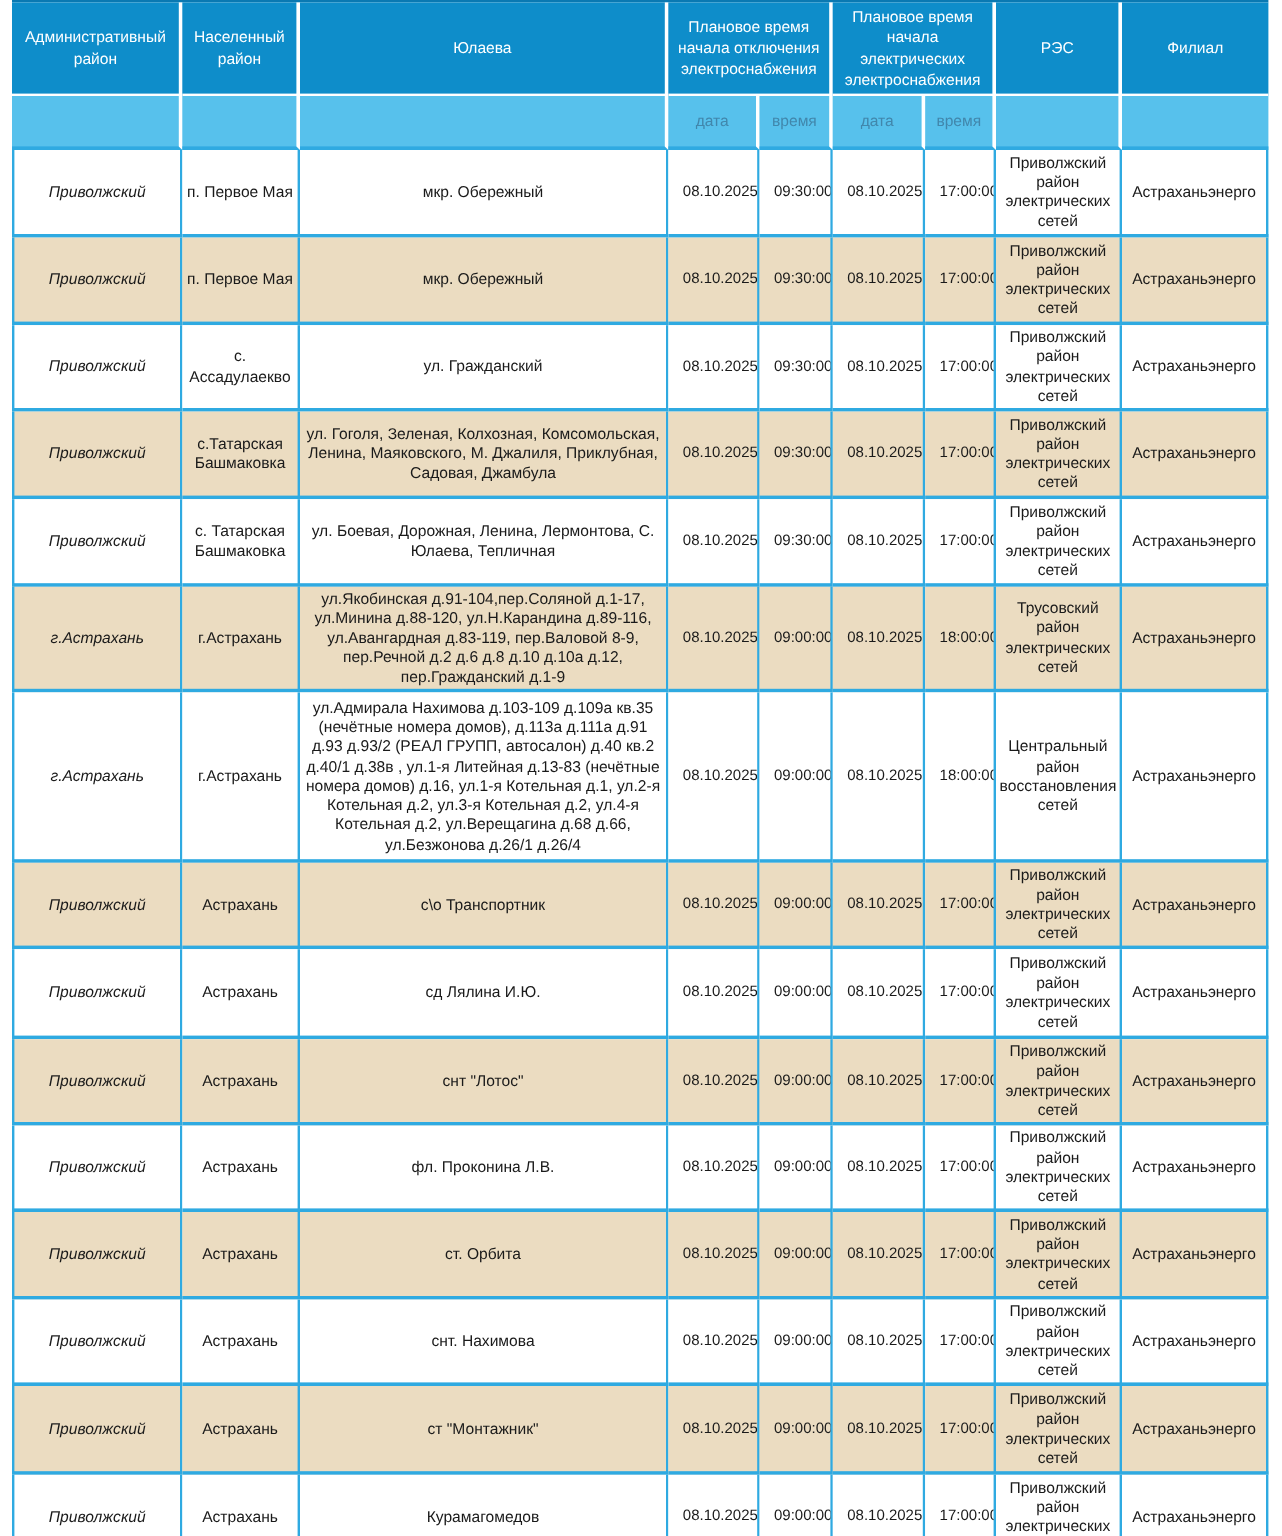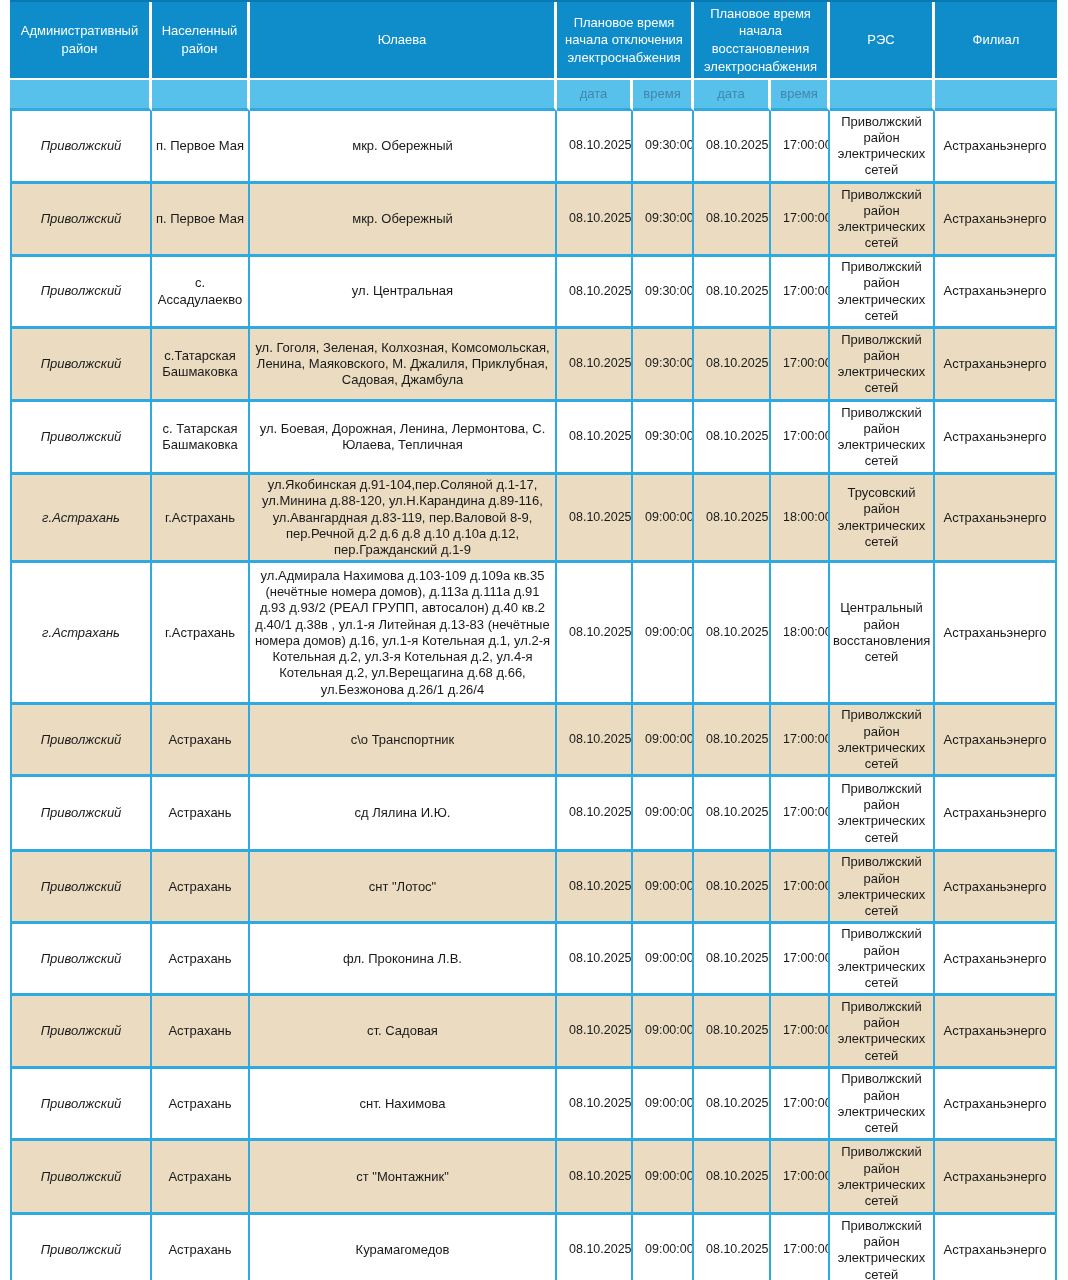--- a/index.html
+++ b/index.html
@@ -19,21 +19,21 @@
   }
   table{
     border-collapse:separate;border-spacing:0;table-layout:fixed;
     width:1047px;border-top:2px solid var(--header-top);
   }
   col.c1{width:142px}col.c2{width:98px}col.c3{width:307px}
   col.c4{width:76px}col.c5{width:61px}col.c6{width:77px}
   col.c7{width:59px}col.c8{width:105px}col.c9{width:122px}
   th,td{overflow:hidden;text-align:center;vertical-align:middle;box-sizing:border-box;}
   thead tr.h1{height:78px;}
-  thead tr.h2{height:31px;}
+  thead tr.h2{height:45px;}
   th{
     font-weight:400;font-size:13px;line-height:1.35;padding:2px 4px;
   }
   tr.h1 th{
     background:var(--header-bg);color:#ffffff;
     border-right:3px solid #ffffff;border-bottom:2px solid #ffffff;
   }
   tr.h1 th:last-child{border-right:none;margin-top:32px;}
   tr.h2 th{
     background:var(--subheader-bg);color:var(--subheader-text);
@@ -64,21 +64,21 @@
       <col class="c7">
         <col class="c8">
         <col class="c9">
     </colgroup>
     <thead>
       <tr class="h1">
         <th>Административный район</th>
         <th>Населенный район</th>
         <th>Юлаева</th>
         <th colspan="2">Плановое время начала отключения электроснабжения</th>
-        <th colspan="2">Плановое время начала восстановления электроснабжения</th>
+        <th colspan="2">Плановое время начала электрических электроснабжения</th>
         <th>РЭС</th>
         <th>Филиал</th>
       </tr>
       <tr class="h2">
         <th></th>
         <th></th>
         <th></th>
         <th>дата</th>
         <th>время</th>
         <th>дата</th>
@@ -106,21 +106,21 @@
           <td class="num">08.10.2025</td>
           <td class="num">09:30:00</td>
           <td class="num">08.10.2025</td>
           <td class="num">17:00:00</td>
           <td>Приволжский район электрических сетей</td>
           <td>Астраханьэнерго</td>
         </tr>
         <tr style="height: 72px;">
           <td>Приволжский</td>
           <td>с. Ассадулаекво</td>
-          <td>ул. Центральная</td>
+          <td>ул. Гражданский</td>
           <td class="num">08.10.2025</td>
           <td class="num">09:30:00</td>
           <td class="num">08.10.2025</td>
           <td class="num">17:00:00</td>
           <td>Приволжский район электрических сетей</td>
           <td>Астраханьэнерго</td>
         </tr>
         <tr style="height: 73px;">
           <td>Приволжский</td>
           <td>с.Татарская Башмаковка</td>
@@ -205,21 +205,21 @@
           <td class="num">08.10.2025</td>
           <td class="num">09:00:00</td>
           <td class="num">08.10.2025</td>
           <td class="num">17:00:00</td>
           <td>Приволжский район электрических сетей</td>
           <td>Астраханьэнерго</td>
         </tr>
         <tr style="height: 73px;">
           <td>Приволжский</td>
           <td>Астрахань</td>
-          <td>ст. Садовая</td>
+          <td>ст. Орбита</td>
           <td class="num">08.10.2025</td>
           <td class="num">09:00:00</td>
           <td class="num">08.10.2025</td>
           <td class="num">17:00:00</td>
           <td>Приволжский район электрических сетей</td>
           <td>Астраханьэнерго</td>
         </tr>
         <tr style="height: 72px;">
           <td>Приволжский</td>
           <td>Астрахань</td>

